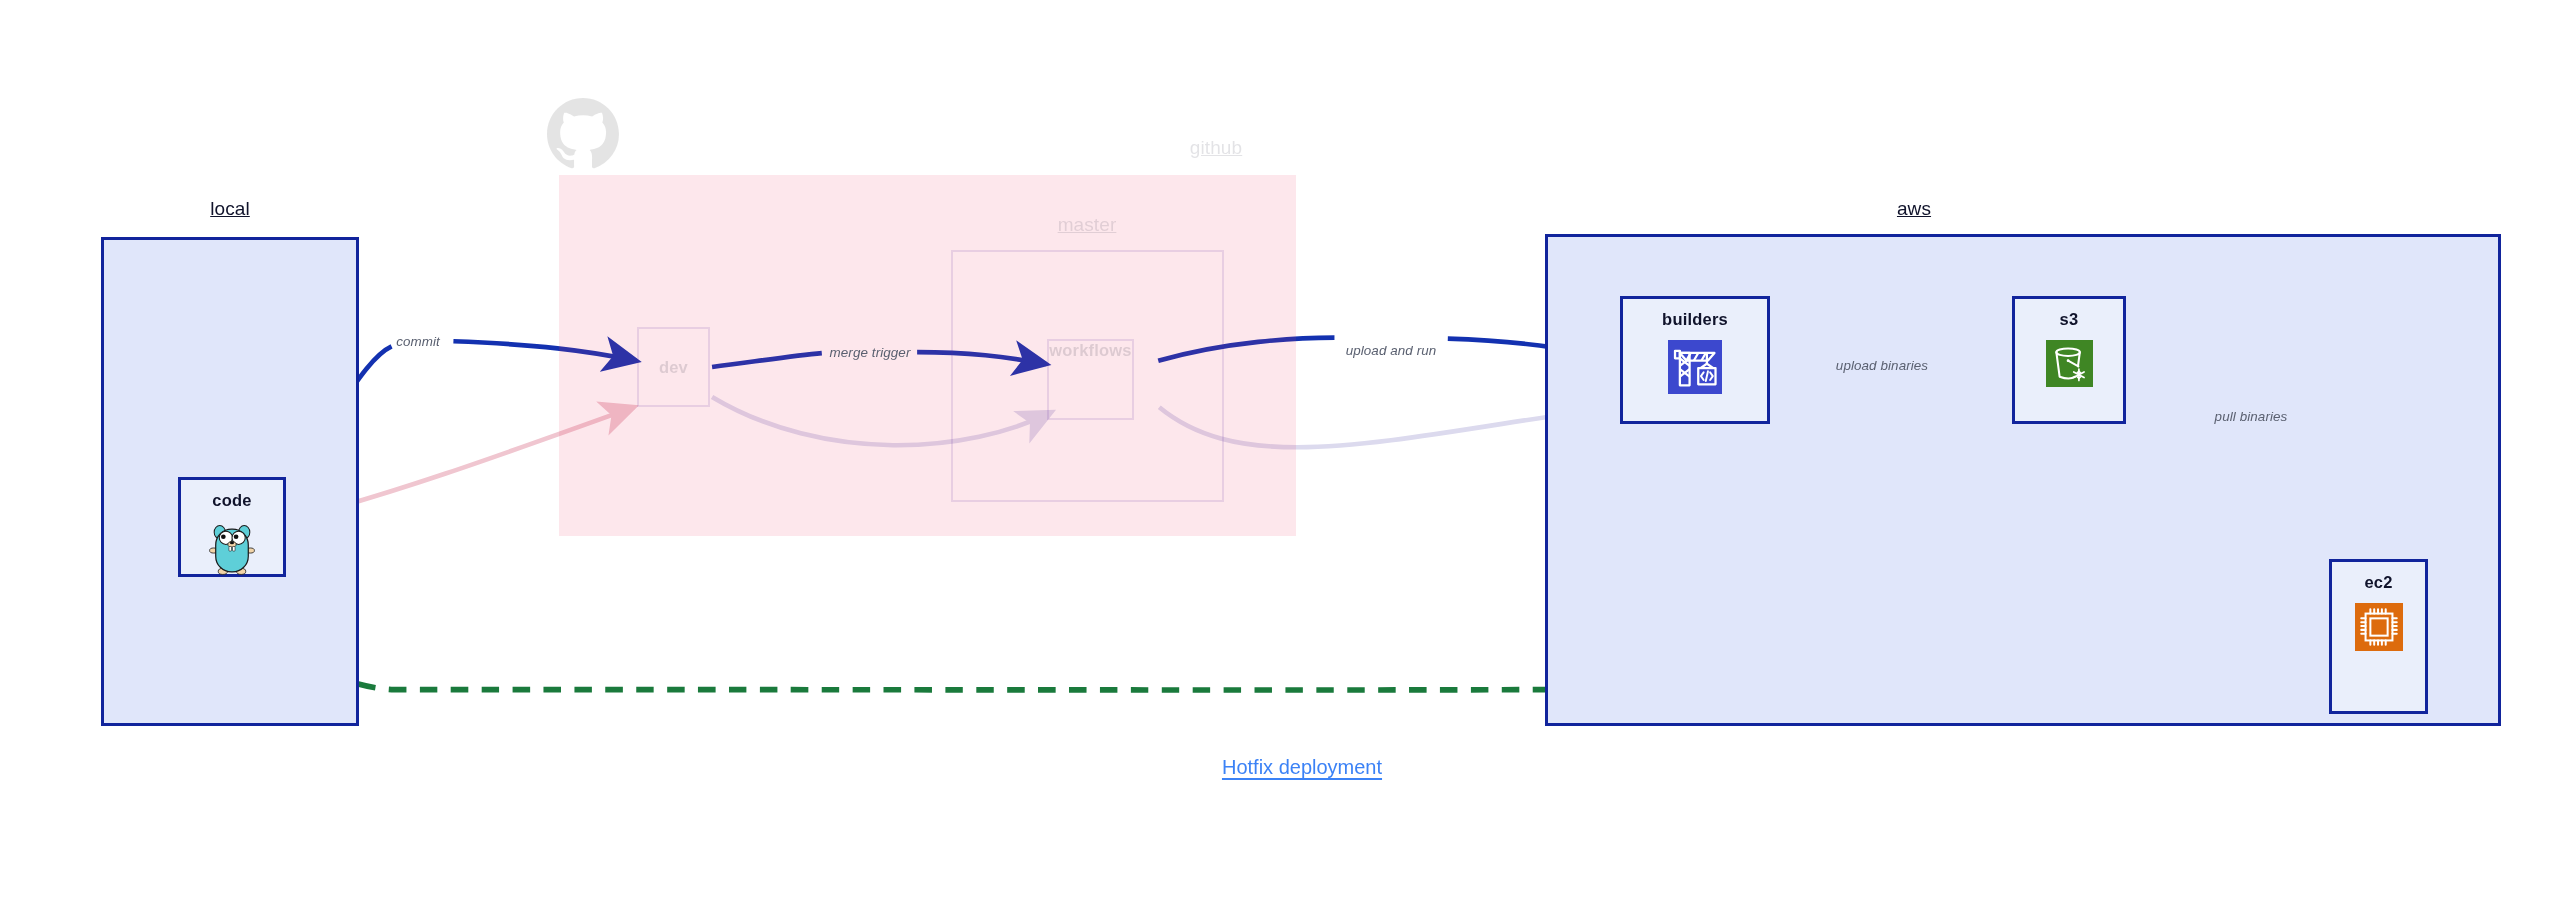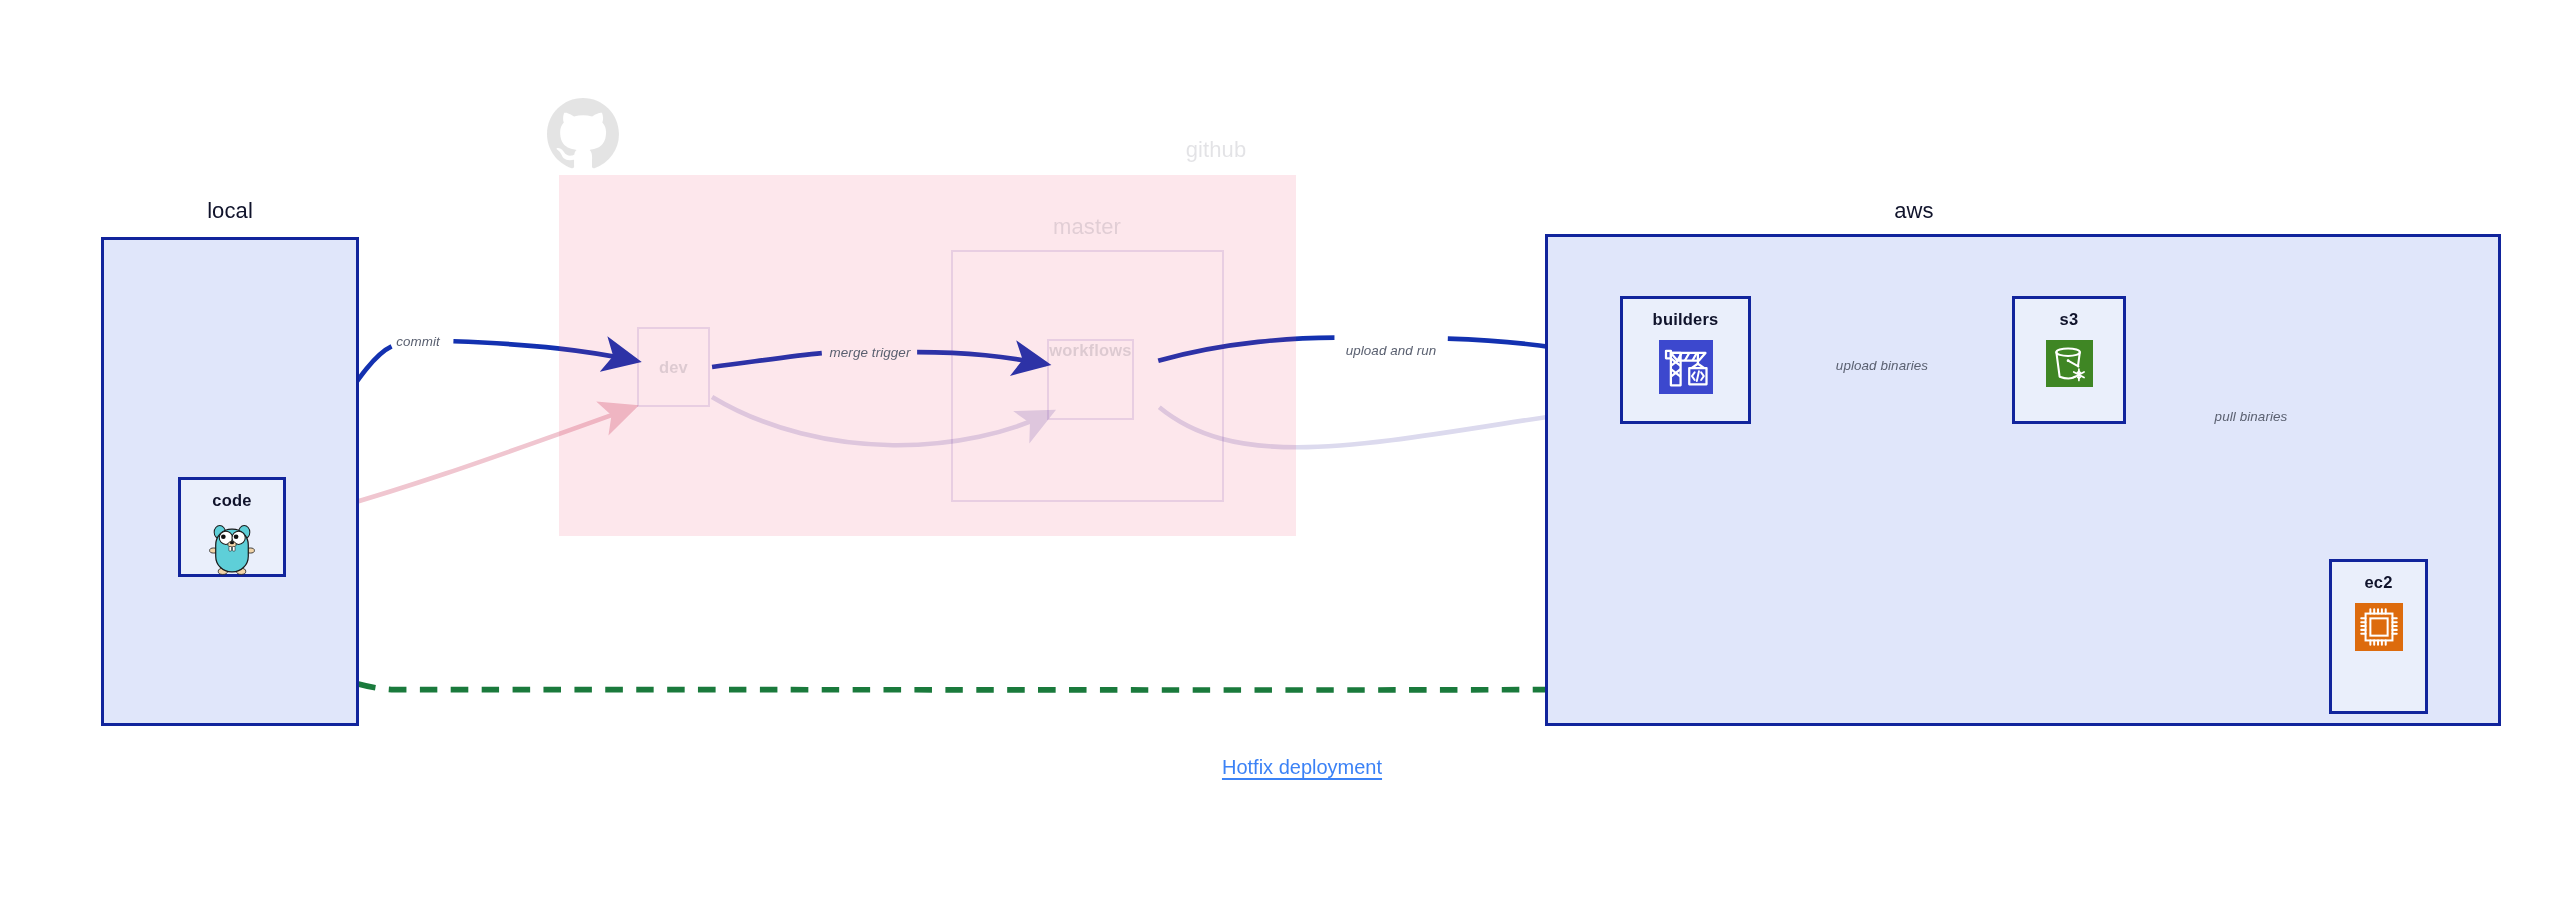--- a/index.html
+++ b/index.html
@@ -40,24 +40,25 @@
   .group-github {
     border: none;
     background: rgba(238, 60, 100, 0.12);
   }
   .group-master {
     border: 2.6px solid rgba(90, 40, 160, 0.13);
     background: transparent;
   }
   .group-title {
     position: absolute;
-    font-size: 22px;
+    font-size: 19px;
     color: #10132b;
     white-space: nowrap;
     letter-spacing: 0.1px;
+    text-decoration: underline;
   }
   .group-title.faded {
     color: rgba(40, 40, 60, 0.13);
   }
 
   
   .node {
     position: absolute;
     box-sizing: border-box;
     border: 3.1px solid #11249c;
@@ -215,21 +216,21 @@
   </div>
 
   <div class="node ghost" style="left:637px; top:327px; width:73px; height:80px; justify-content:center;">
     <div class="node-label" style="margin-top:0;">dev</div>
   </div>
 
   <div class="node ghost" style="left:1047px; top:339px; width:87px; height:81px; justify-content:flex-start;">
     <div class="node-label" style="margin-top:0;">workflows</div>
   </div>
 
-  <div class="node" style="left:1620px; top:296px; width:131px; height:128px;">
+  <div class="node" style="left:1620px; top:296px; width:150px; height:128px;">
     <div class="node-label">builders</div>
     <div class="node-icon">
       <svg width="54" height="54" viewBox="0 0 100 100" xmlns="http://www.w3.org/2000/svg">
         <rect x="0" y="0" width="100" height="100" fill="#3c48ce"></rect>
         <g fill="none" stroke="#ffffff" stroke-width="4.2" stroke-linejoin="round">
 
           <rect x="22" y="24" width="18" height="60"></rect>
 
           <path d="M22 34 L40 48 M40 34 L22 48 M22 54 L40 68 M40 54 L22 68"></path>
 

